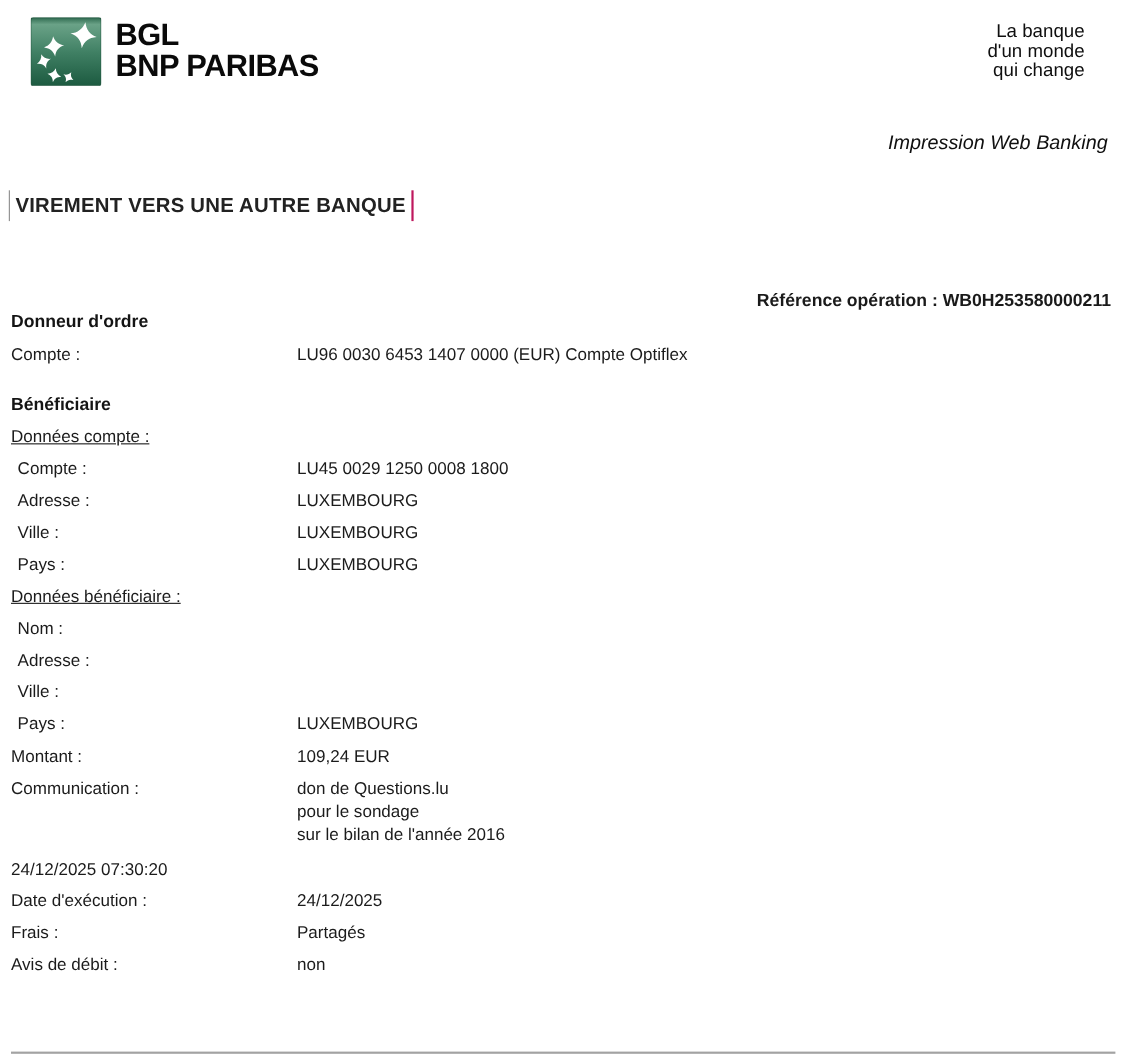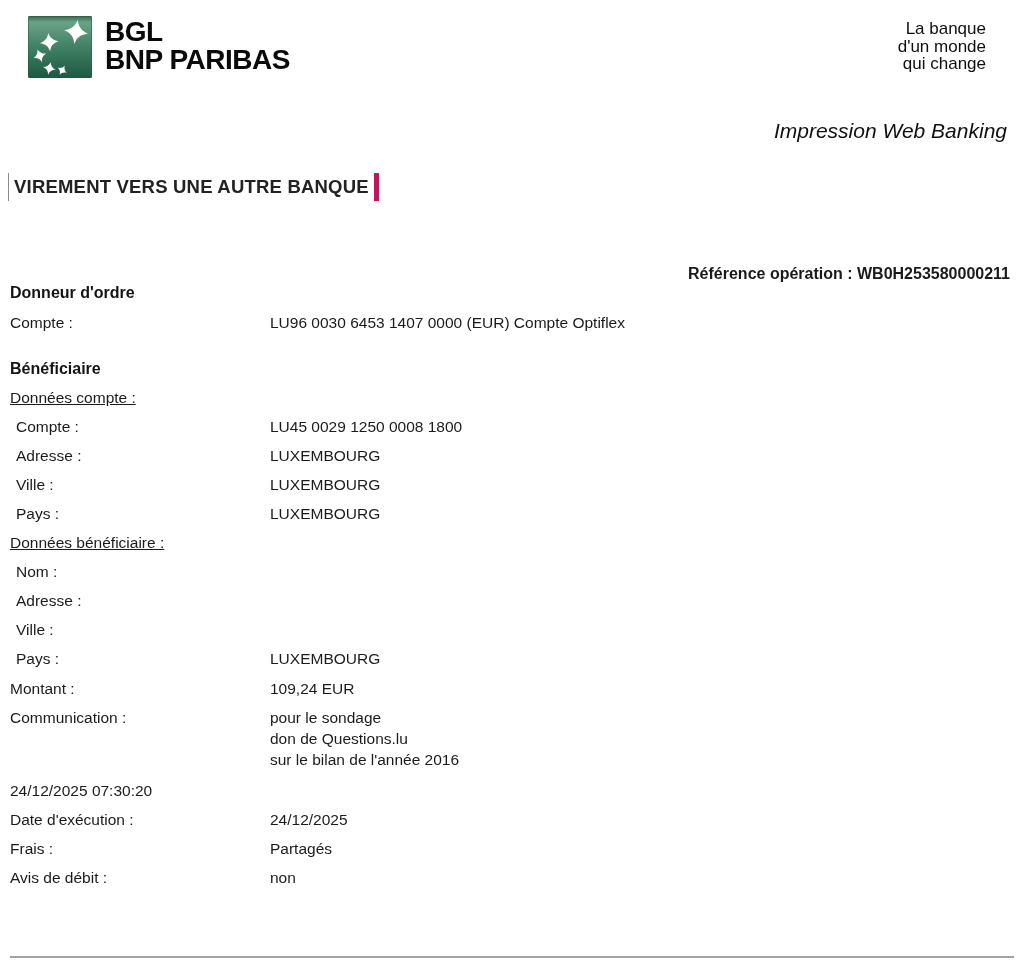--- a/index.html
+++ b/index.html
@@ -9,26 +9,26 @@
     background:#ffffff;
     font-family:"Liberation Sans","DejaVu Sans",sans-serif;
     color:#1b1b1b;
     overflow:hidden;
   }
   
   .brand{position:absolute;left:28px;top:16px;display:flex;align-items:flex-start;}
   .logo-square{display:block;width:64px;height:62px;}
   .brand-name{margin-left:13px;font-weight:bold;font-size:28px;line-height:28px;letter-spacing:-0.5px;color:#0a0a0a;padding-top:2px;}
   .tagline{position:absolute;top:20px;right:38px;text-align:right;font-size:17px;line-height:17.5px;color:#0f0f0f;}
-  .print-label{position:absolute;top:119px;right:17px;font-size:21px;font-style:italic;color:#101010;}
+  .print-label{position:absolute;top:119px;right:17px;font-size:18px;font-style:italic;color:#101010;}
   
   .doc-title{
     position:absolute;left:8px;top:173px;margin:0;
     font-size:18.5px;font-weight:bold;letter-spacing:0.2px;color:#222;
-    border-left:1px solid #8a8a8a;border-right:5px solid #be185d;
+    border-left:1px solid #8a8a8a;border-right:2px solid #be185d;
     padding:3px 5px 4px 5px;line-height:21px;
   }
   .reference{position:absolute;top:237px;right:14px;font-size:16px;font-weight:bold;color:#1a1a1a;margin-top:28px;}
   
   .content{position:absolute;left:10px;top:284px;right:10px;font-size:15.5px;line-height:17px;}
   .sec-head{margin:0;font-size:16px;font-weight:bold;line-height:17px;color:#141414;}
   .sec-head.gap{margin-top:29px;}
   .sec-head.gap-lg{margin-top:31px;}
   .subhead{margin-top:12px;text-decoration:underline;line-height:17px;}
   .row{display:flex;margin-top:12px;}
@@ -137,22 +137,22 @@
     <section>
 
       <div class="row first">
         <span class="label">Montant :</span>
         <span class="value">109,24 EUR</span>
       </div>
 
       <div class="row">
         <span class="label">Communication :</span>
         <span class="value">
+          <div class="vline">don de Questions.lu</div>
           <div class="vline">pour le sondage</div>
-          <div class="vline">don de Questions.lu</div>
           <div class="vline">sur le bilan de l'année 2016</div>
         </span>
       </div>
 
       <div class="row">
         <span class="value">24/12/2025 07:30:20</span>
       </div>
       <div class="row">
         <span class="label">Date d'exécution :</span>
         <span class="value">24/12/2025</span>

